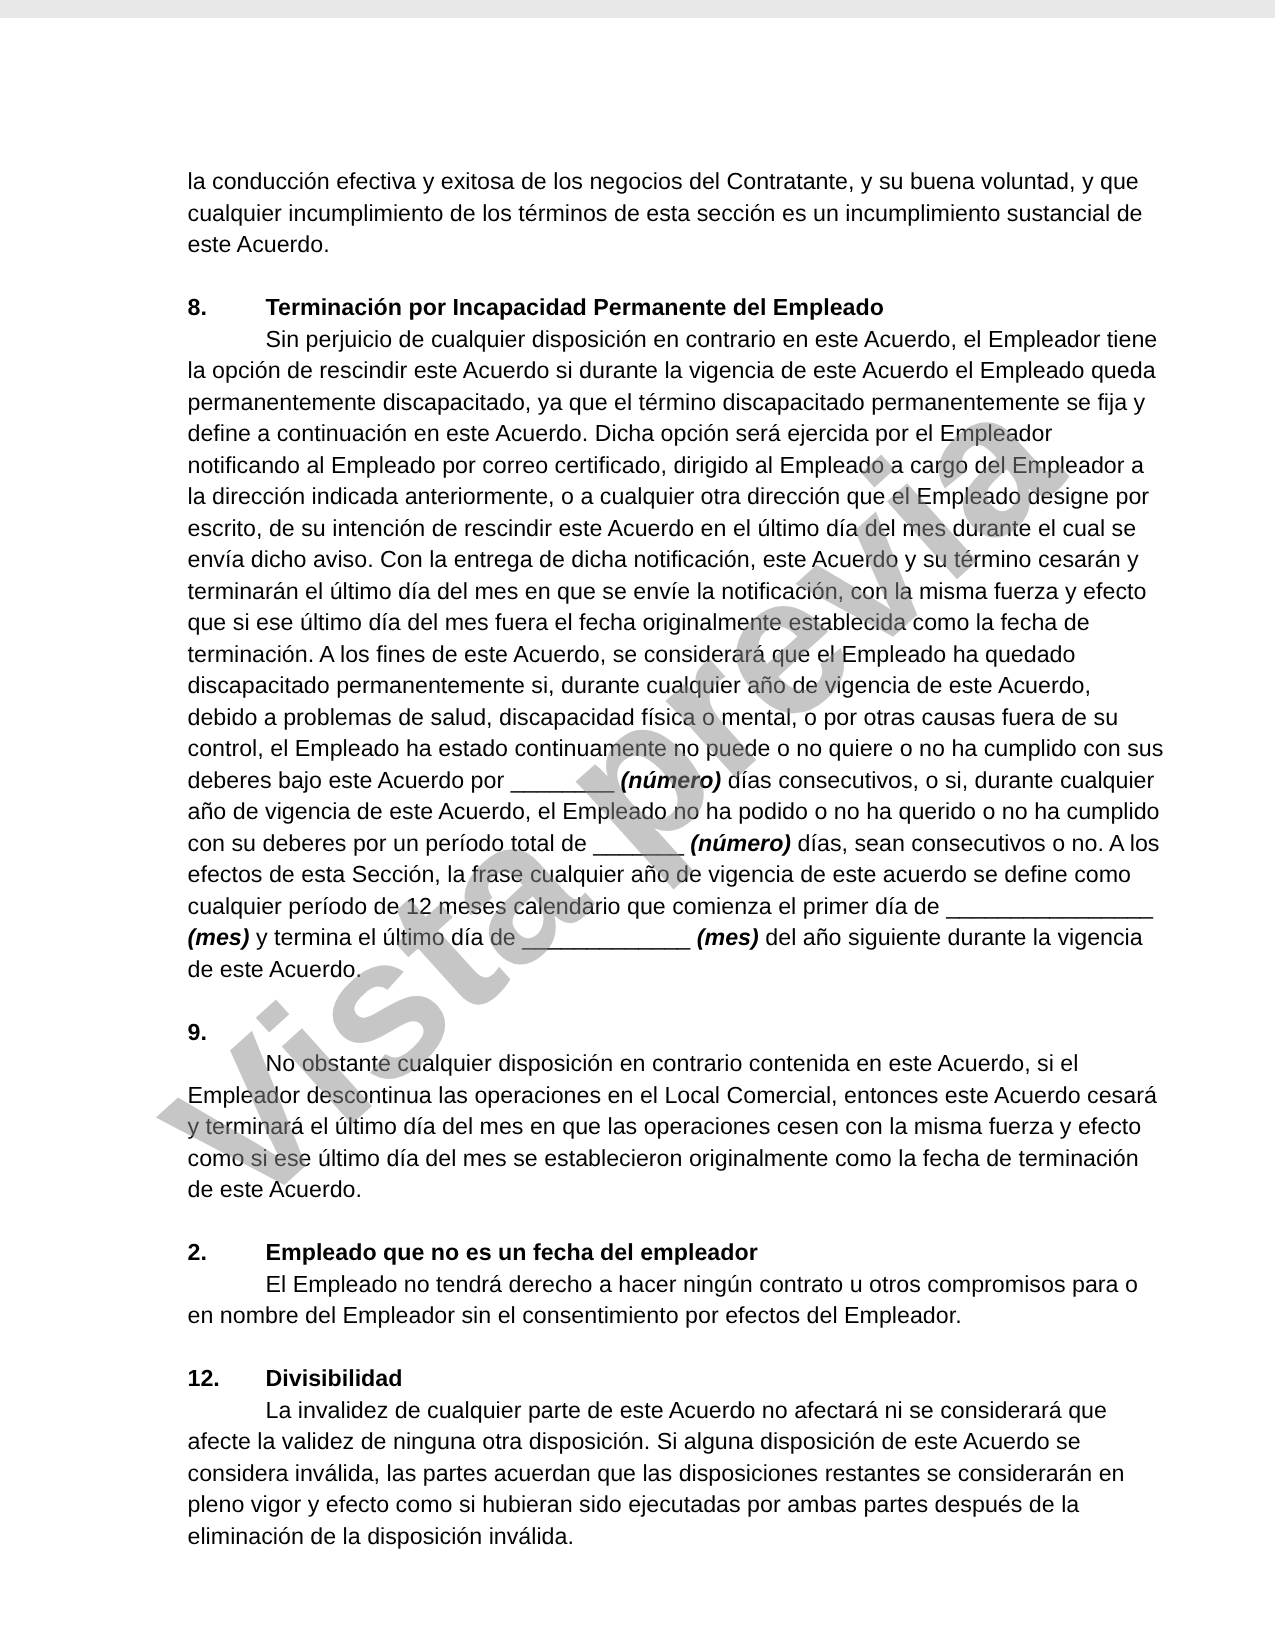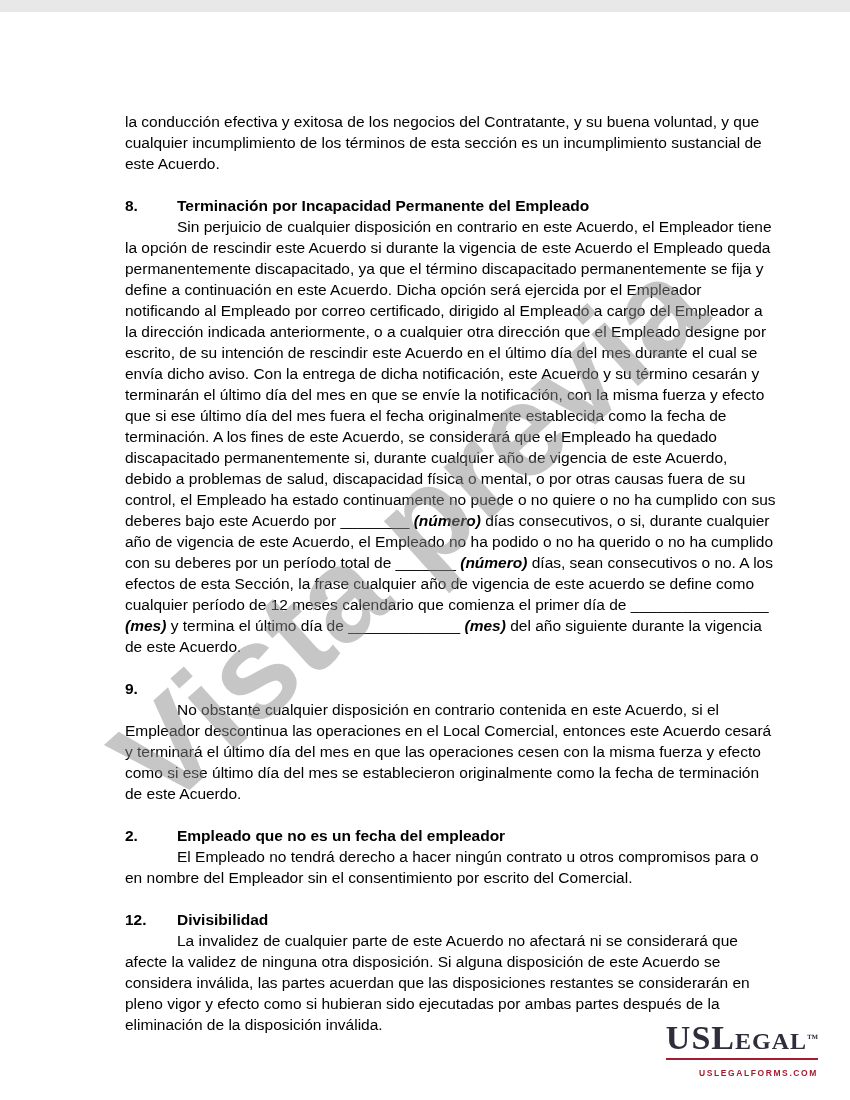--- a/index.html
+++ b/index.html
@@ -94,33 +94,28 @@
           <div class="heading">
             <span class="num">9.</span>
           </div>
           <p class="para"><span>No obstante cualquier disposición en contrario contenida en este Acuerdo, si el Empleador descontinua las operaciones en el Local Comercial, entonces este Acuerdo cesará y terminará el último día del mes en que las operaciones cesen con la misma fuerza y efecto como si ese último día del mes se establecieron originalmente como la fecha de terminación de este Acuerdo.</span></p>
         </div>
         <div class="section">
           <div class="heading">
             <span class="num">2.</span>
             <span>Empleado que no es un fecha del empleador</span>
           </div>
-          <p class="para"><span>El Empleado no tendrá derecho a hacer ningún contrato u otros compromisos para o en nombre del Empleador sin el consentimiento por escrito del Comercial.</span></p>
+          <p class="para"><span>El Empleado no tendrá derecho a hacer ningún contrato u otros compromisos para o en nombre del Empleador sin el consentimiento por efectos del Empleador.</span></p>
         </div>
         <div class="section">
           <div class="heading">
             <span class="num">12.</span>
             <span>Divisibilidad</span>
           </div>
           <p class="para"><span>La invalidez de cualquier parte de este Acuerdo no afectará ni se considerará que afecte la validez de ninguna otra disposición. Si alguna disposición de este Acuerdo se considera inválida, las partes acuerdan que las disposiciones restantes se considerarán en pleno vigor y efecto como si hubieran sido ejecutadas por ambas partes después de la eliminación de la disposición inválida.</span></p>
         </div>
       </div>
   </div>
 
   <div class="watermark">Vista previa</div>
 
-  <div class="logo">
-    <div class="logo-text"><span>USLegal</span><span class="tm">™</span></div>
-    <div class="logo-rule"></div>
-    <div class="logo-site">USLEGALFORMS.COM</div>
-  </div>
 
 </div>
 
 </body></html>

